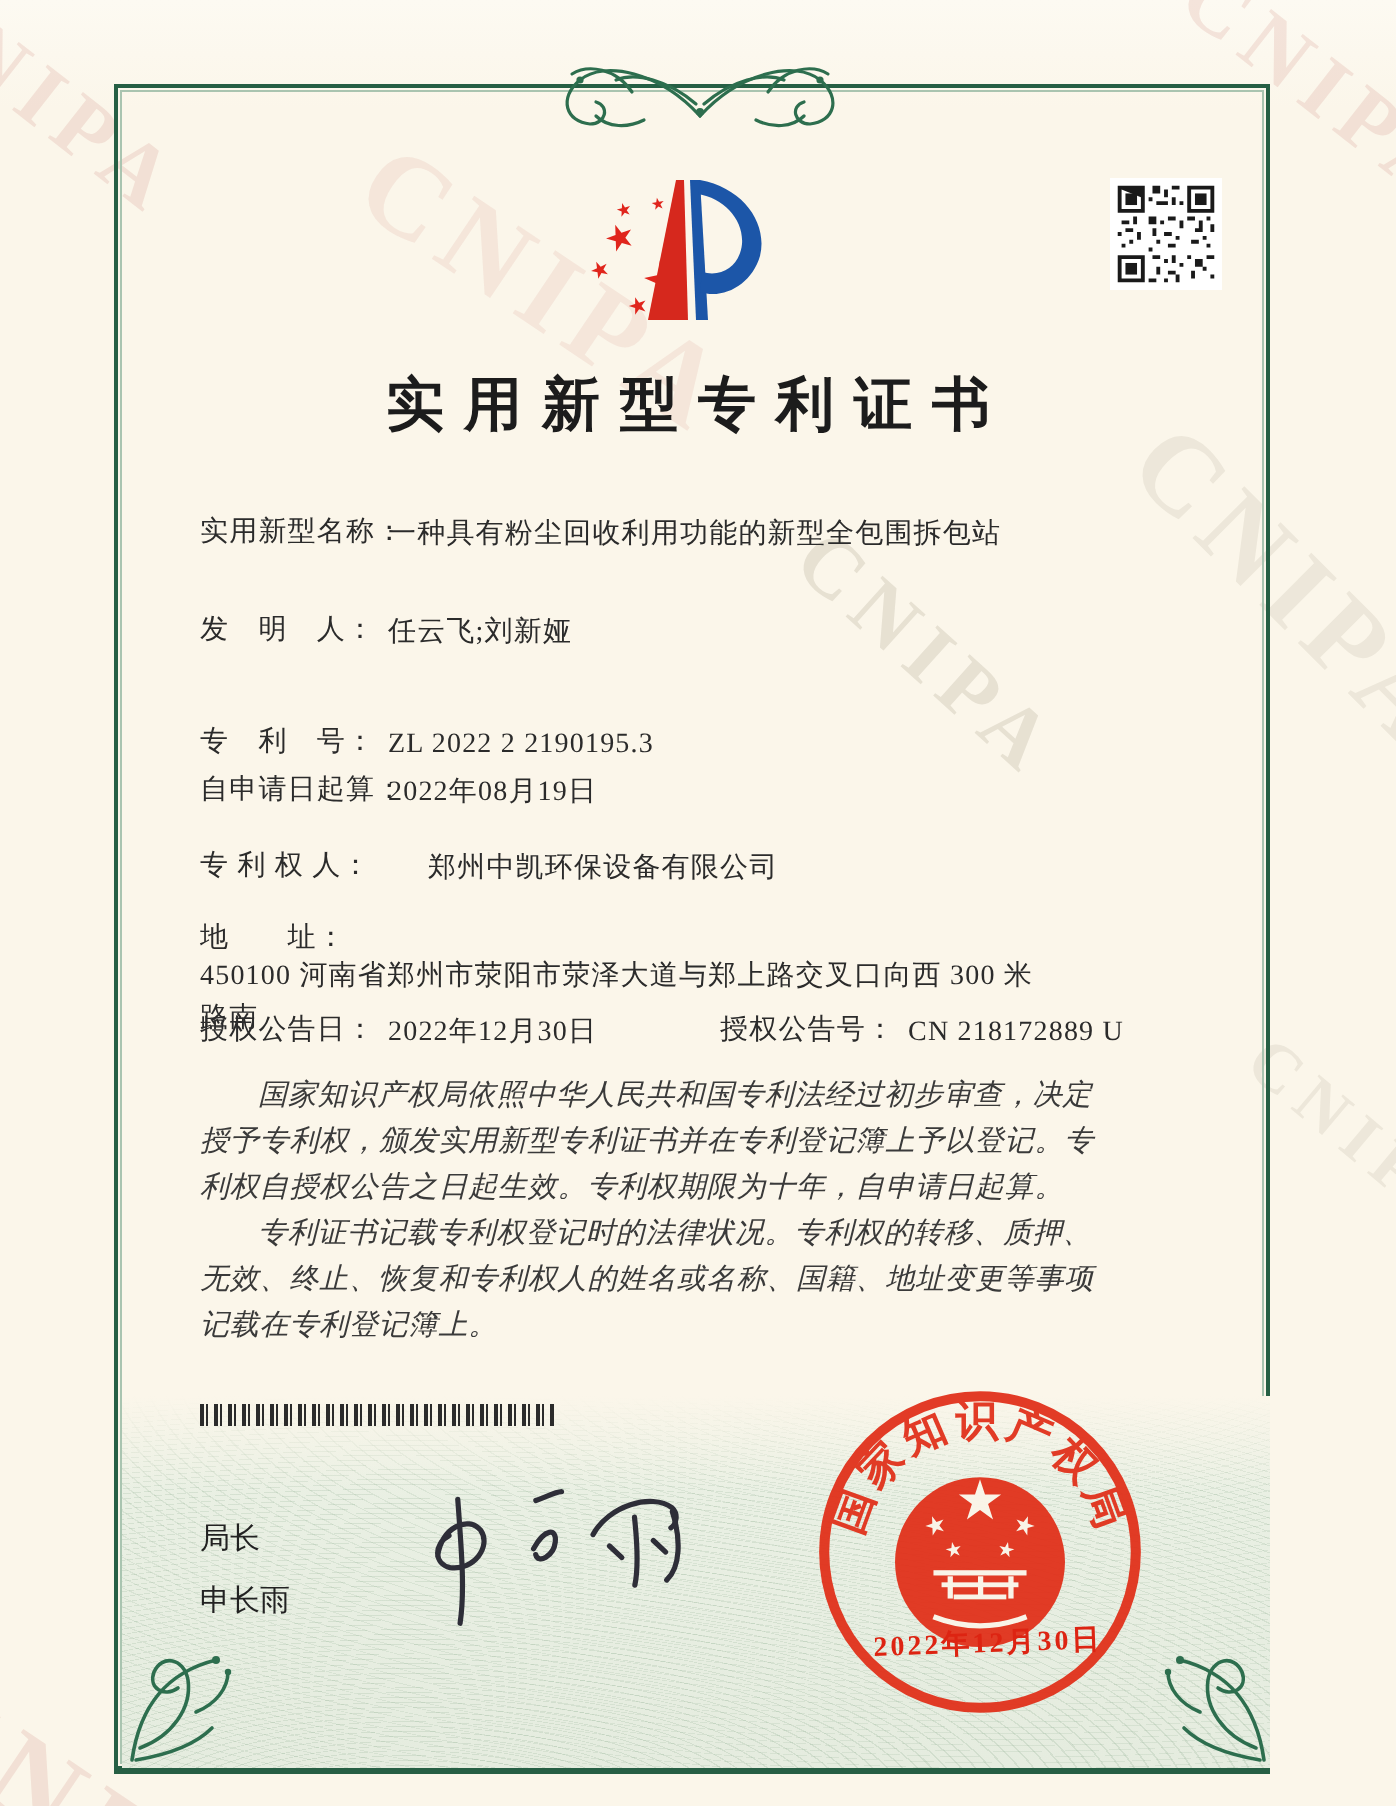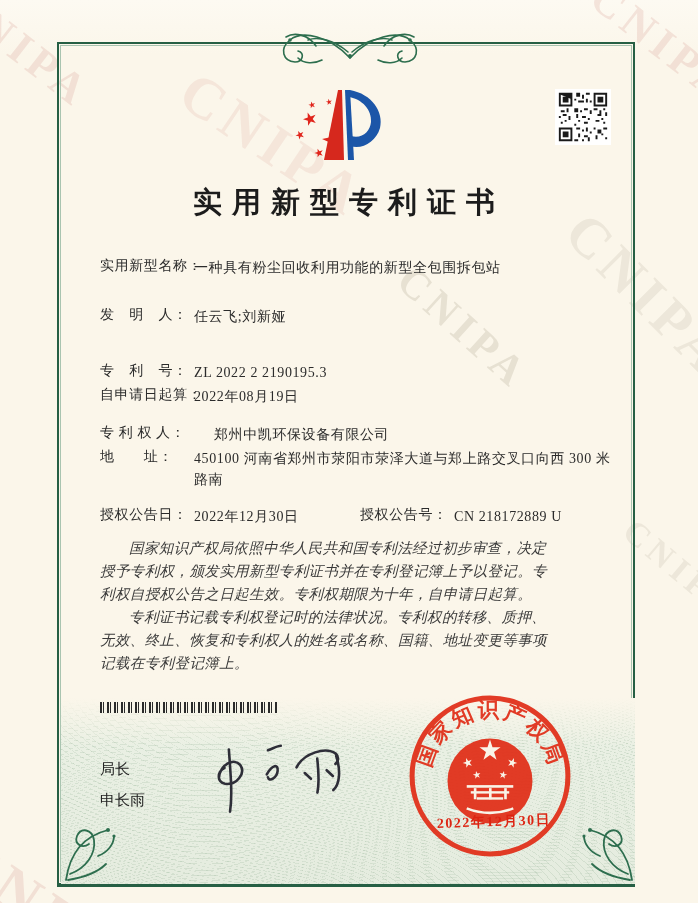--- a/index.html
+++ b/index.html
@@ -170,21 +170,21 @@
     <span class="val">ZL 2022 2 2190195.3</span>
   </div>
   <div class="row" style="top:386px;">
     <span class="lab">自申请日起算：</span>
     <span class="val">2022年08月19日</span>
   </div>
   <div class="row" style="top:424px;gap:20px;">
     <span class="lab">专 利 权 人：</span>
     <span class="val">郑州中凯环保设备有限公司</span>
   </div>
-  <div class="row" style="top:448px;">
+  <div class="row" style="top:460px;flex-direction:column;">
     <span class="lab">地　　址：</span>
     <span class="val val-wide">450100 河南省郑州市荥阳市荥泽大道与郑上路交叉口向西 300 米路南</span>
   </div>
   <div class="row" style="top:506px;">
     <span class="lab">授权公告日：</span>
     <span class="val">2022年12月30日</span>
   </div>
   <div class="row" style="top:506px;left:360px;">
     <span class="lab">授权公告号：</span>
     <span class="val">CN 218172889 U</span>

